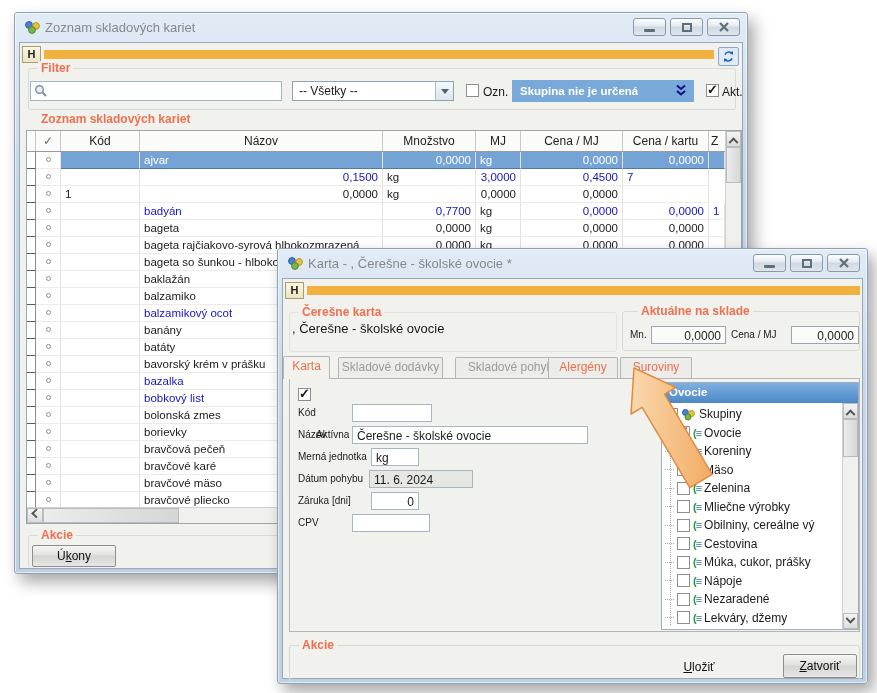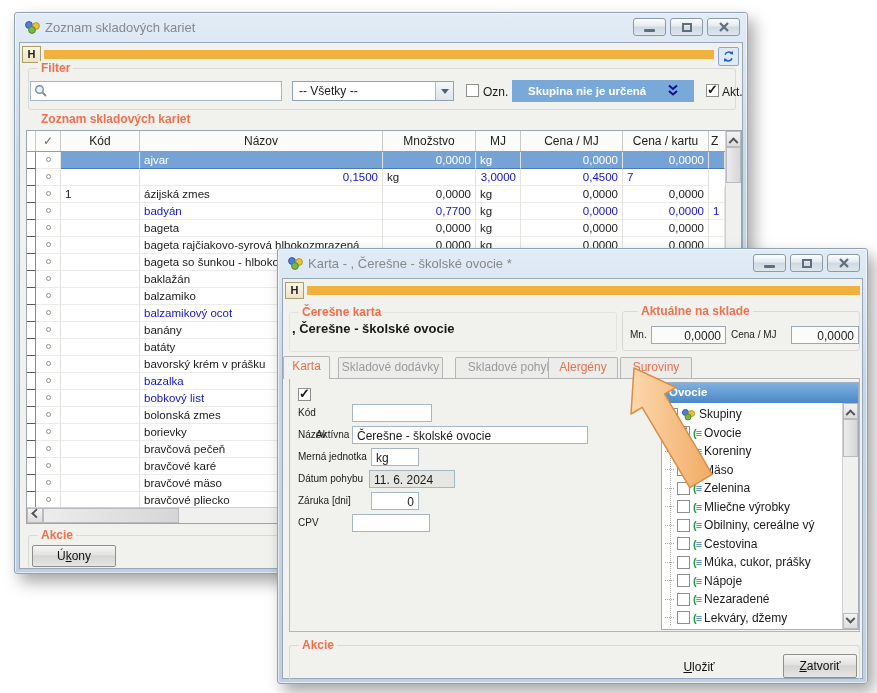--- a/index.html
+++ b/index.html
@@ -104,21 +104,21 @@
   .tscroll { position:absolute; right:0; top:20px; bottom:0; width:16px; background:#f0f0ef;
     border-left:1px solid #d0d0d0; }
 
   .btn { background:linear-gradient(#f6f6f6,#e2e2e0 45%,#d5d5d3 50%,#e6e6e4);
     border:1px solid #8e8e8e; border-radius:2px; font-size:12px; color:#111;
     text-align:center; }
   .flatbtn { font-size:12px; color:#111; text-align:center; }
   .mn { text-decoration:underline; }
 
   .bluebar { background:#79a9d9; color:#fff; font-weight:bold; font-size:11.5px;
-    display:flex; align-items:center; padding:0 16px; }
+    display:flex; align-items:center; padding:0 8px; }
 </style>
 </head>
 <body>
 
 <div class="window" style="left:14px; top:12px; width:734px; height:562px;">
   <div class="titlebar">
     <span class="title-ico">
       <svg width="17" height="15">
           <circle cx="5" cy="5" r="3.4" fill="#4a7fd4" stroke="#2c5aa8"></circle>
           <circle cx="12" cy="6" r="3.4" fill="#e8c33a" stroke="#b9952a"></circle>
@@ -223,21 +223,20 @@
               <span class="c num">3,0000</span>
               <span class="c num">0,4500</span>
               <span class="c zc">7</span>
             </div>
             <div class="trow">
               <span class="c ind"></span>
               <span class="c chkc">
                 <i class="dot"></i>
               </span>
               <span class="c kodc">1</span>
-              <span class="c nazc">ázijská zmes</span>
               <span class="c num">0,0000</span>
               <span class="c mjc">kg</span>
               <span class="c num">0,0000</span>
               <span class="c num">0,0000</span>
               <span class="c zc"></span>
             </div>
             <div class="trow blue">
               <span class="c ind"></span>
               <span class="c chkc">
                 <i class="dot"></i>
@@ -518,21 +517,21 @@
           </svg>
       </span>
     </span>
   </div>
   <div class="content">
     <div class="hbtn">H</div>
     <div class="orangebar" style="right:2px;"></div>
 
     <div class="groupbox" style="left:6px; top:33px; width:328px; height:40px; border-color:#e2e2df;"></div>
     <span class="gcaption" style="left:16px; top:26px;">Čerešne karta</span>
-    <div style="position:absolute; left:9px; top:42px; font-size:13px; font-weight:bold; white-space:nowrap;">, Čerešne - školské ovocie</div>
+    <div style="position:absolute; left:9px; top:42px; font-size:13px; font-weight:normal; white-space:nowrap;">, Čerešne - školské ovocie</div>
 
     <div class="groupbox" style="left:339px; top:32px; width:238px; height:40px;"></div>
     <span class="gcaption" style="left:355px; top:25px;">Aktuálne na sklade</span>
     <span class="flabel" style="left:347px; top:50px;">Mn.</span>
     <div class="tinput" style="position:absolute; left:368px; top:47px; width:75px; height:18px; text-align:right; border-color:#9aa8b5; background:#fbfbfa;">0,0000</div>
     <span class="flabel" style="left:448px; top:50px;">Cena / MJ</span>
     <div class="tinput" style="position:absolute; left:508px; top:47px; width:68px; height:18px; text-align:right; border-color:#9aa8b5; background:#fbfbfa;">0,0000</div>
 
     <div id="tabbar" style="position:absolute; left:0; top:78px; width:583px; height:22px;">
         <div class="tab active" style="left: 0; width: 47px;">Karta</div>
@@ -551,21 +550,21 @@
       <span class="flabel" style="top:28px;">Kód</span>
       <div class="tinput finput" style="left:62px; top:25px; width:80px;"></div>
 
       <span class="flabel" style="top:50px;">Názov</span>
       <div class="tinput finput" style="left:62px; top:47px; width:236px;">Čerešne - školské ovocie</div>
 
       <span class="flabel" style="top:72px;">Merná jednotka</span>
       <div class="tinput finput" style="left:81px; top:69px; width:48px;">kg</div>
 
       <span class="flabel" style="top:94px;">Dátum pohybu</span>
-      <div class="tinput finput gray" style="left:79px; top:91px; width:86px;">11. 6. 2024</div>
+      <div class="tinput finput gray" style="left:79px; top:91px; width:104px;">11. 6. 2024</div>
 
       <span class="flabel" style="top:116px;">Záruka [dni]</span>
       <div class="tinput finput" style="left:81px; top:113px; width:48px; text-align:right;">0</div>
 
       <span class="flabel" style="top:138px;">CPV</span>
       <div class="tinput finput" style="left:62px; top:135px; width:78px;"></div>
 
       <div class="tree" style="left:371px; top:3px; width:198px; height:248px;">
         <div class="treehead">Ovocie</div>
         <div class="vguide"></div>

